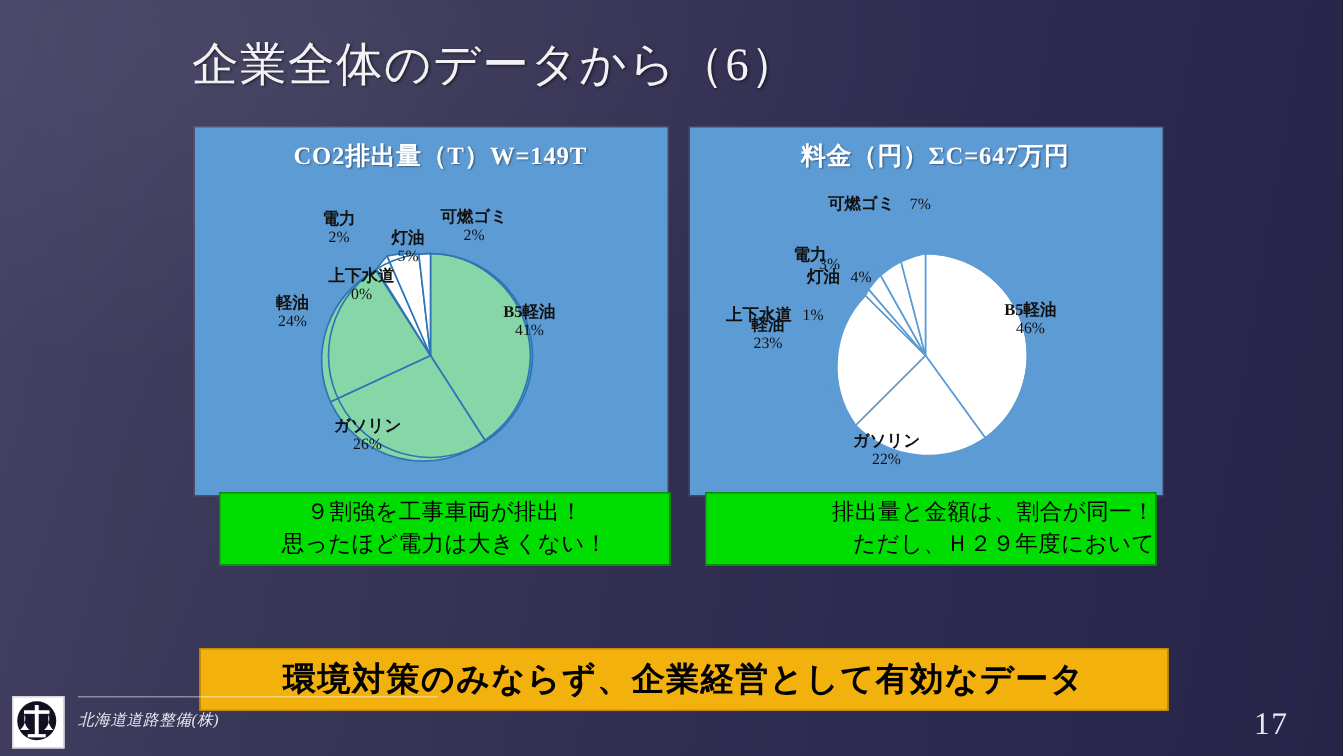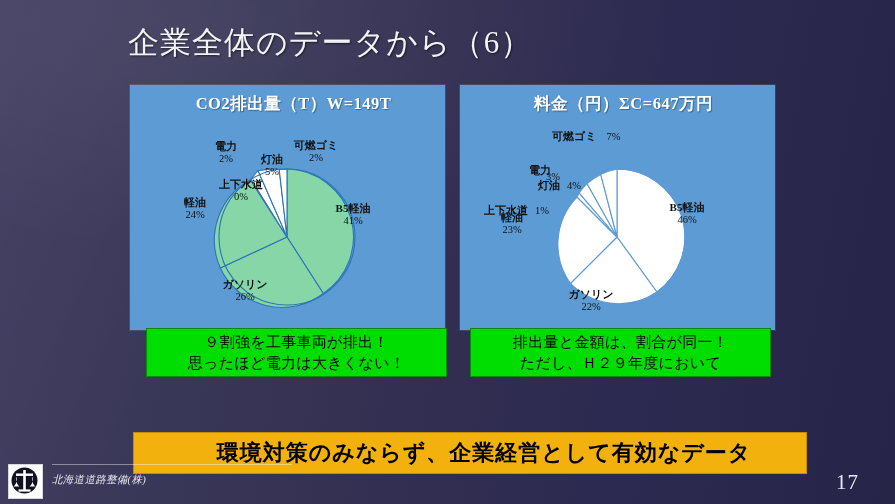--- a/index.html
+++ b/index.html
@@ -111,41 +111,40 @@
     flex-direction: column;
     align-items: center;
     justify-content: center;
     color: #000000;
     font-weight: normal;
     font-size: 15px;
     line-height: 1.35;
     letter-spacing: 0.3px;
   }
   .callout.left  { left: 146px; }
-  .callout.right { left: 470px; }
+  .callout.right { left: 470px; align-items: flex-end; }
   .callout span { display: block; white-space: nowrap; }
 
   
   .banner {
     position: absolute;
     left: 133px;
     top: 432px;
     width: 644px;
     height: 40px;
     background: #f2b10c;
     border: 1px solid #c78b00;
     display: flex;
     align-items: center;
     justify-content: center;
     color: #000000;
     font-weight: bold;
     font-size: 22px;
     letter-spacing: 1px;
     white-space: nowrap;
-    padding-left: 28px;
   }
 
   
   .logo {
     position: absolute;
     left: 8px;
     top: 464px;
     width: 33px;
     height: 33px;
     background: #ffffff;

